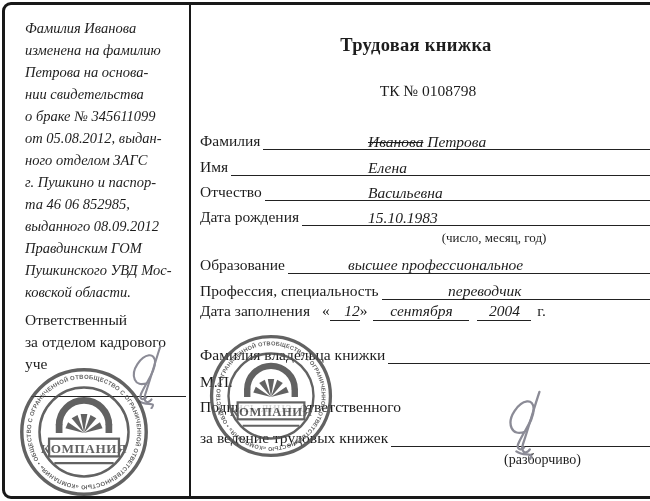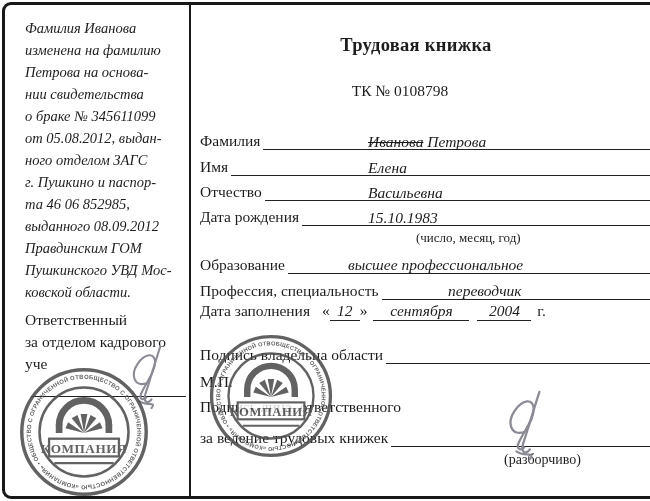--- a/index.html
+++ b/index.html
@@ -13,38 +13,38 @@
   .left-note{position:absolute;left:25px;top:17px;width:162px;
              font-style:italic;font-size:14.5px;line-height:22px;white-space:pre-line;}
   .left-officer{position:absolute;left:25px;top:309px;width:170px;
                 font-size:15.5px;line-height:22px;white-space:pre-line;z-index:1;}
   .left-sign-line{position:absolute;left:31px;top:396px;width:155px;
                   border-top:1.4px solid #222;z-index:1;}
 
   
   .title{position:absolute;left:200px;top:28px;width:432px;text-align:center;
          font-weight:bold;font-size:18.5px;letter-spacing:.3px;margin-top:7px;}
-  .tk-number{position:absolute;left:184px;top:82px;width:432px;text-align:center;
+  .tk-number{position:absolute;left:212px;top:82px;width:432px;text-align:center;
              font-size:15.5px;}
 
   .row{position:absolute;left:200px;right:18px;display:flex;align-items:flex-end;
        height:22px;font-size:15.5px;z-index:1;text-align:right;}
   .row .lbl{white-space:nowrap;padding-right:3px;}
   .row .fill{flex:1;border-bottom:1.4px solid #222;}
 
   .val{position:absolute;font-style:italic;font-size:15.5px;white-space:nowrap;z-index:1;text-align:right;}
   .strike{text-decoration:line-through;}
 
   .hint{position:absolute;font-size:13px;z-index:1;}
 
   .daterow{position:absolute;left:200px;top:301px;font-size:15.5px;
            white-space:nowrap;z-index:1;}
   .dr-seg{display:inline-block;text-align:center;border-bottom:1.4px solid #222;
           font-style:italic;line-height:19px;}
-  .dr-day{width:30px;}
+  .dr-day{width:30px;text-align:right;}
   .dr-month{width:96px;margin-left:6px;}
   .dr-year{width:54px;margin-left:8px;}
 
   .static-line{position:absolute;font-size:15.5px;z-index:1;white-space:nowrap;text-align:right;}
 
   .sig{position:absolute;z-index:2;}
   .stamp{position:absolute;z-index:3;}
   .stamp-defs{position:absolute;width:0;height:0;overflow:hidden;}
 </style>
 </head>
@@ -92,21 +92,21 @@
     <span class="fill"></span>
   </div>
   <div class="row" style="top:179px">
     <span class="lbl">Отчество</span>
     <span class="fill"></span>
   </div>
   <div class="row" style="top:204px">
     <span class="lbl">Дата рождения</span>
     <span class="fill"></span>
   </div>
-  <div class="hint" style="left:416px;top:230px;width:180px;text-align:left">(число, месяц, год)</div>
+  <div class="hint" style="left:404px;top:230px;width:180px;text-align:center">(число, месяц, год)</div>
 
   <div class="row" style="top:252px">
     <span class="lbl">Образование</span>
     <span class="fill"></span>
   </div>
   <div class="row" style="top:278px">
     <span class="lbl">Профессия, специальность</span>
     <span class="fill"></span>
   </div>
 
@@ -120,21 +120,21 @@
   <div class="val" style="left:348px;top:256px">высшее профессиональное</div>
   <div class="val" style="left:448px;top:282px">переводчик</div>
 
   <div class="daterow">
     <span>Дата заполнения</span>
     <span style="margin-left:8px">«</span><span class="dr-seg dr-day">12</span><span>»</span><span class="dr-seg dr-month">сентября</span><span class="dr-seg dr-year">2004</span>
     <span style="margin-left:2px">г.</span>
   </div>
 
   <div class="row" style="top:342px">
-    <span class="lbl">Подпись владельца области</span>
+    <span class="lbl">Фамилия владельца книжки</span>
     <span class="fill"></span>
   </div>
   <div class="static-line" style="left:200px;top:373px">М.П.</div>
   <div class="static-line" style="left:200px;top:398px">Подпись лица, ответственного</div>
   <div class="row" style="top:425px">
     <span class="lbl">за ведение трудовых книжек</span>
     <span class="fill"></span>
   </div>
   <div class="hint" style="left:455px;top:452px;width:175px;text-align:center;font-size:14px">(разборчиво)</div>
 

